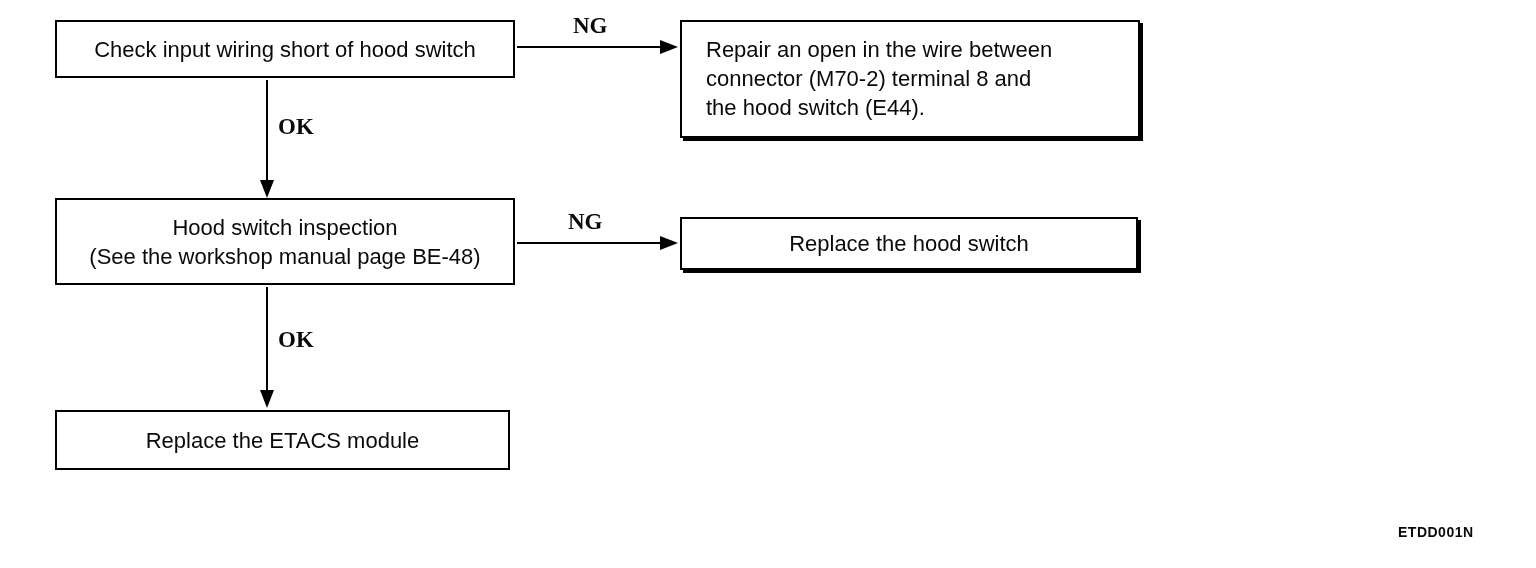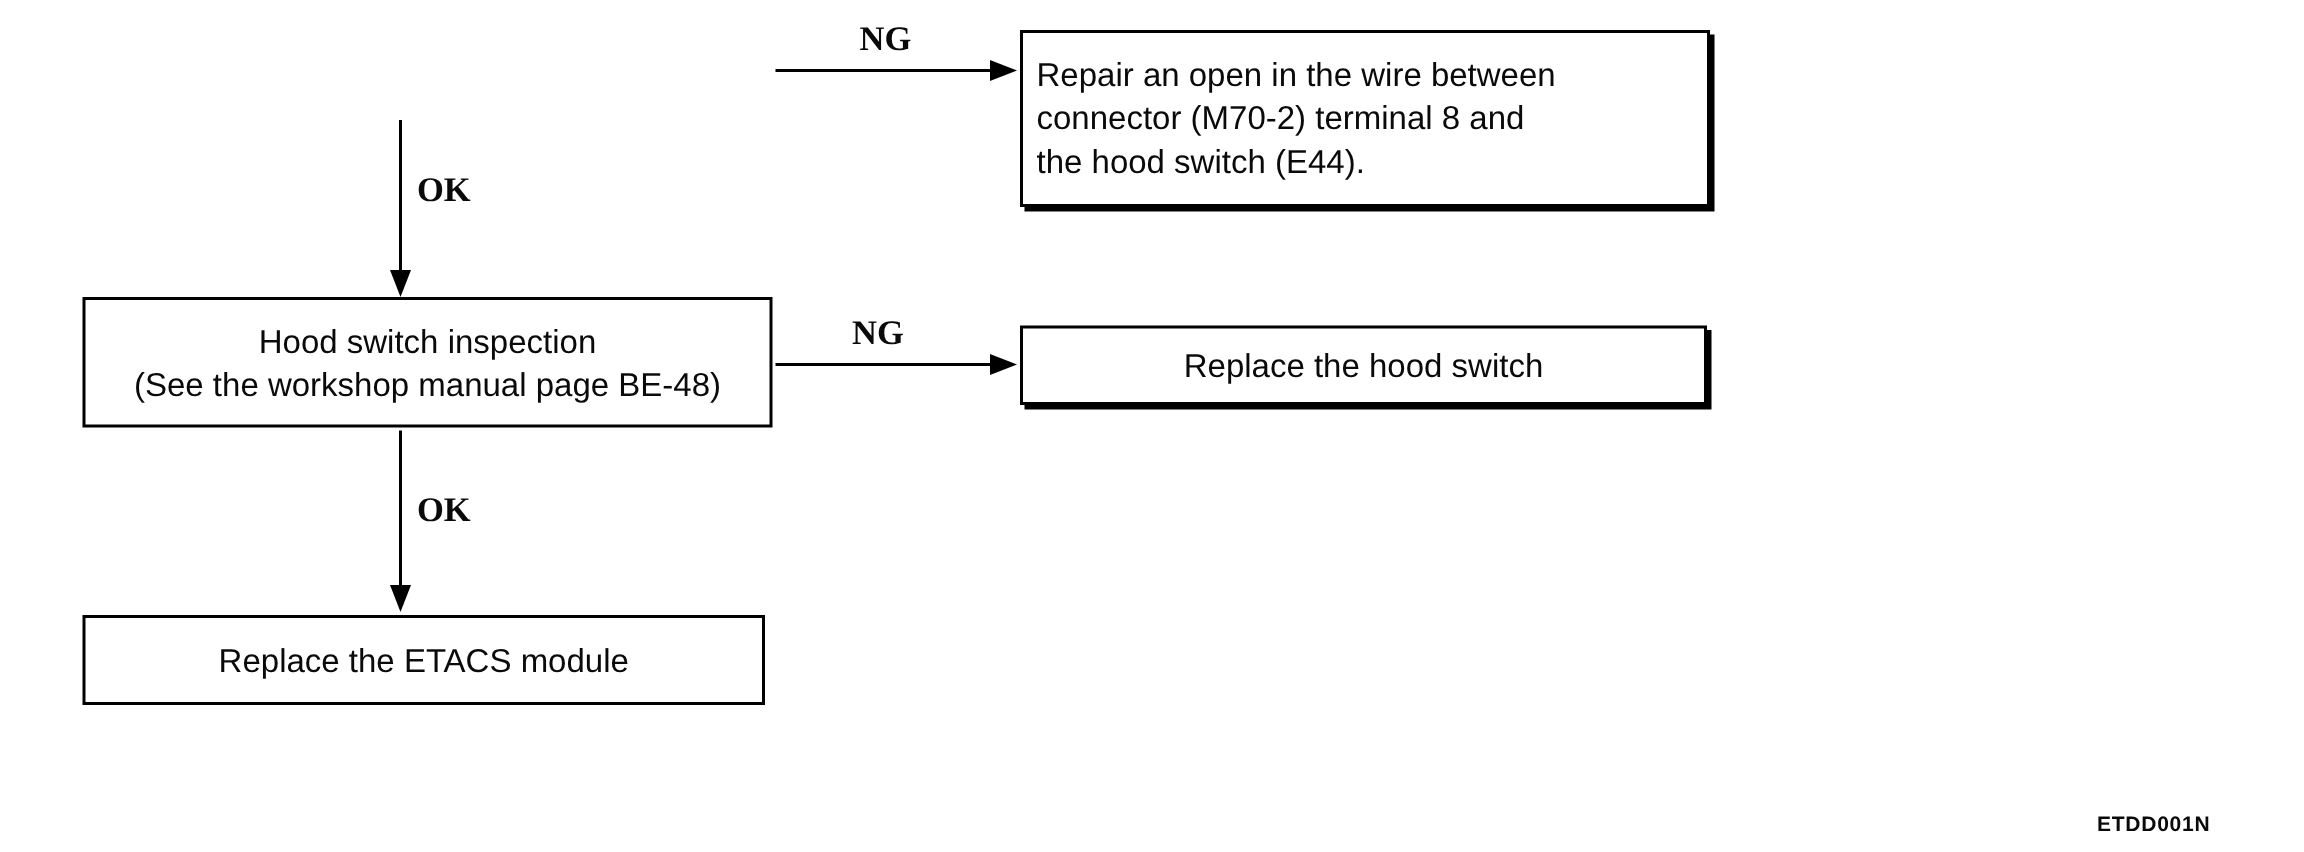--- a/index.html
+++ b/index.html
@@ -31,21 +31,21 @@
     text-align: center;
   }
   .node--shadow {
     box-shadow: 3px 3px 0 #000;
   }
   .node-text {
     white-space: pre-line;
     line-height: 29px;
   }
   .node-check   { left: 55px;  top: 20px;  width: 460px; height: 58px; }
-  .node-repair  { left: 680px; top: 20px;  width: 460px; height: 118px; padding: 13px 18px 0 9px; text-align: left; }
+  .node-repair  { left: 680px; top: 20px;  width: 460px; height: 118px; padding: 13px 18px 0 24px; text-align: left; }
   .node-inspect { left: 55px;  top: 198px; width: 460px; height: 87px; align-items: center; }
   .node-replsw  { left: 680px; top: 217px; width: 458px; height: 53px; }
   .node-replmod { left: 55px;  top: 410px; width: 455px; height: 60px; }
 
   .arrow-h {
     position: absolute;
     height: 2px;
     background: #000;
   }
   .arrow-h::after {
@@ -86,32 +86,35 @@
     font-family: Liberation Serif, serif;
   }
   .label-ng1 { left: 573px; top: 13px; }
   .label-ng2 { left: 568px; top: 209px; }
   .label-ok1 { left: 278px; top: 114px; }
   .label-ok2 { left: 278px; top: 327px; }
 
   .figure-code {
     position: absolute;
     left: 1398px;
-    top: 541px;
+    top: 524px;
     font-size: 14px;
     font-weight: bold;
     letter-spacing: 0.5px;
     color: #0a0a0a;
   }
 </style>
 </head>
 <body>
 
 <div class="canvas">
 
+  <div class="node node--center node-check">
+    <span class="node-text">Check input wiring short of hood switch</span>
+  </div>
 
   <div class="node node--shadow node-repair">
     <span class="node-text">Repair an open in the wire between
 connector (M70-2) terminal 8 and
 the hood switch (E44).</span>
   </div>
 
   <div class="node node--center node-inspect">
     <span class="node-text">Hood switch inspection
 (See the workshop manual page BE-48)</span>

